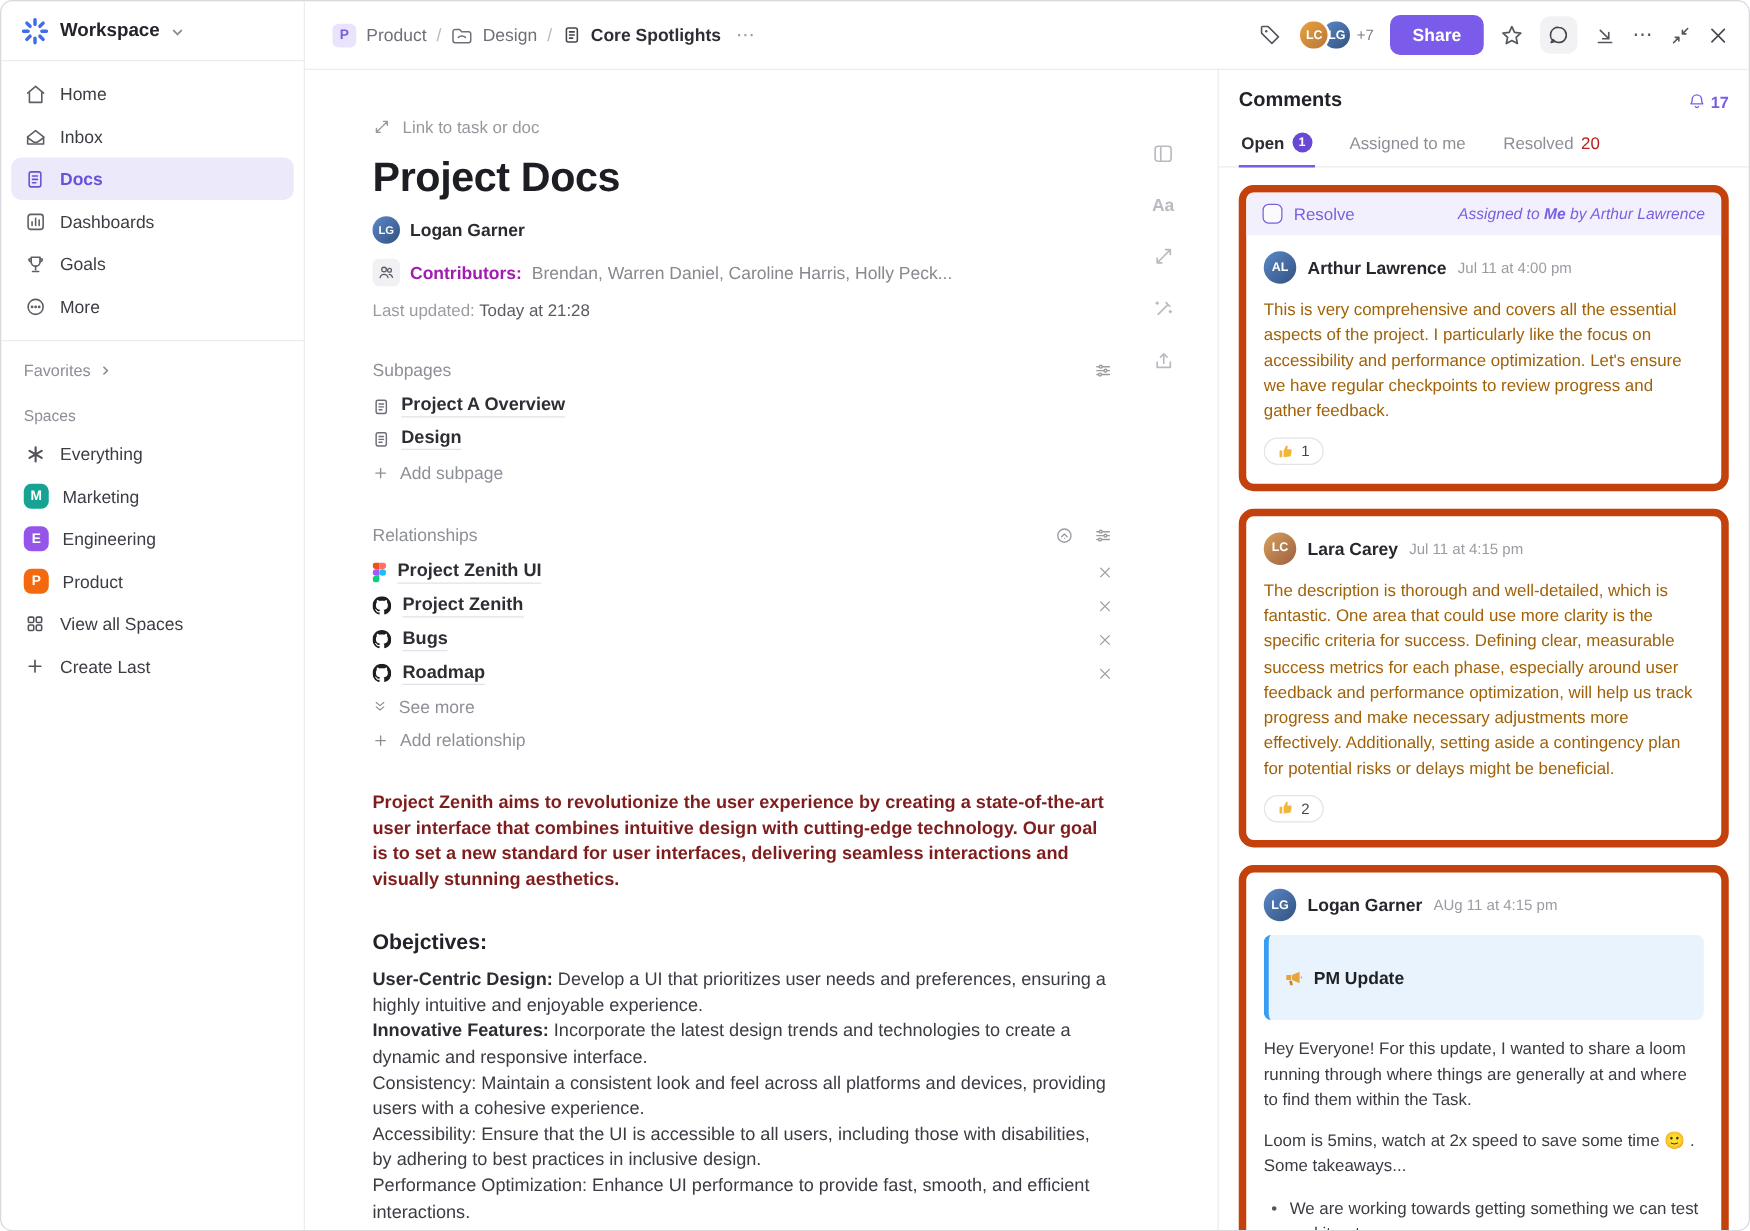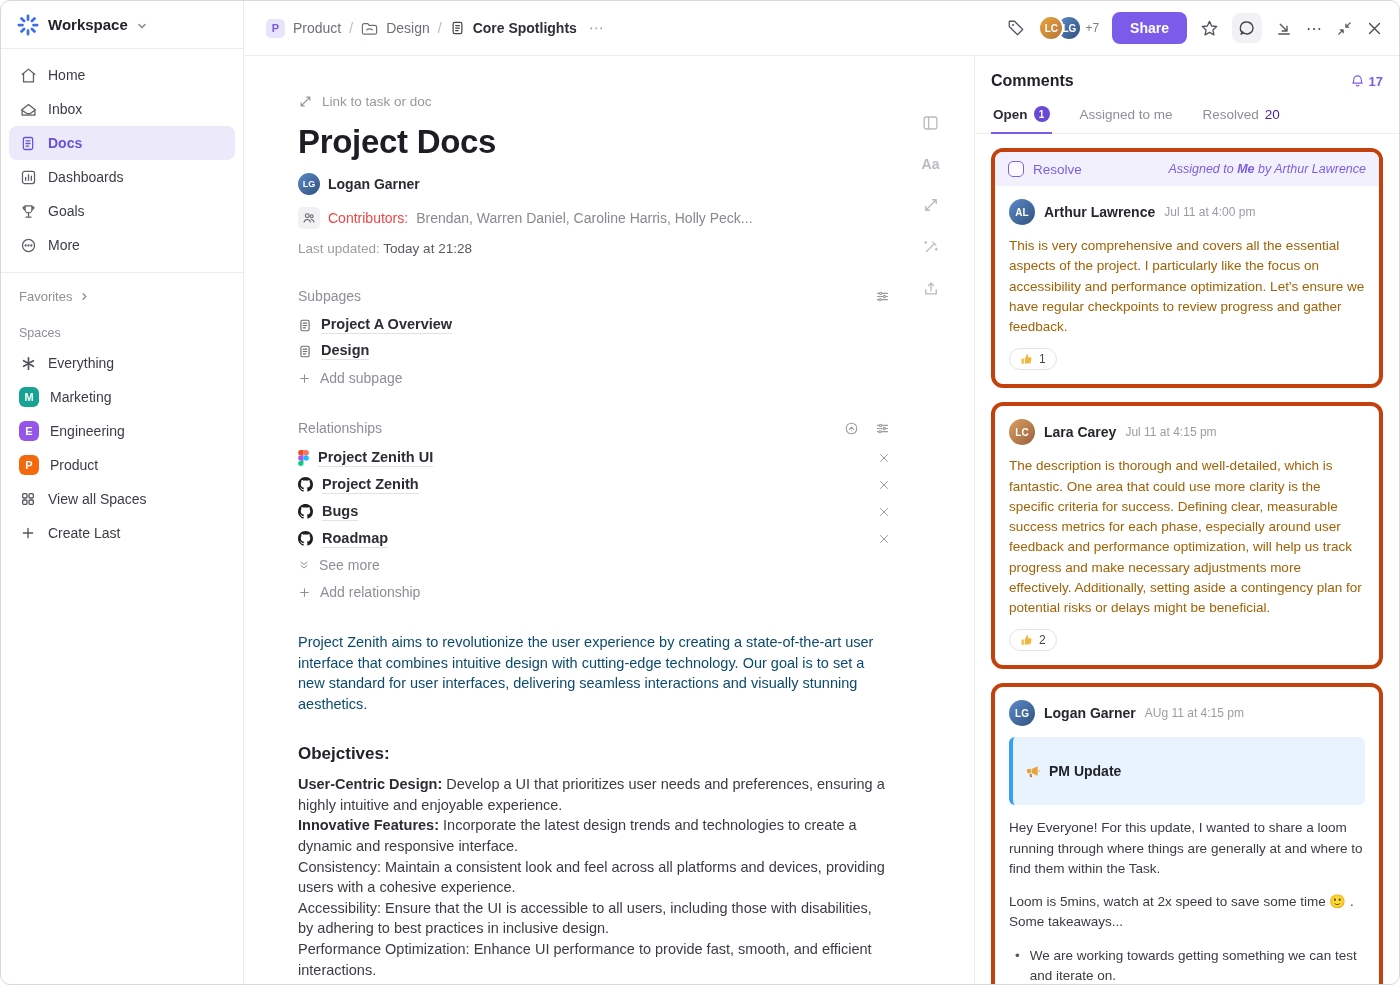--- a/index.html
+++ b/index.html
@@ -42,56 +42,56 @@
   
   .workrow { flex:1; display:flex; min-height:0; }
   .docarea { flex:1; position:relative; overflow:hidden; }
   .doc-content { margin:38px 0 0 54px; width:592px; }
   .link-hint { display:flex; align-items:center; gap:9px; font-size:13.5px; color:#96989f; }
   .doc-title { font-size:33px; font-weight:700; color:#1d1e23; letter-spacing:-0.3px; margin:14px 0 12px; }
   .owner-row { display:flex; align-items:center; gap:8px; font-size:14px; font-weight:700; color:#2a2b31; margin-bottom:12px; }
   .mini-avatar { width:22px; height:22px; border-radius:50%; background:linear-gradient(135deg,#5b89c9,#32527e); color:#fff; font-size:9px; font-weight:700; display:flex; align-items:center; justify-content:center; }
   .contrib-row { display:flex; align-items:center; gap:8px; font-size:14px; margin-bottom:12px; }
   .contrib-ic { width:22px; height:22px; border-radius:5px; background:#f1f1f3; display:flex; align-items:center; justify-content:center; color:#5c5f67; }
-  .contrib-label { font-weight:400; color:#ef4444; }
+  .contrib-label { font-weight:700; color:#a21caf; }
   .contrib-names { color:#87898f; }
   .updated-row { font-size:13.5px; color:#9a9ca2; margin-bottom:26px; }
   .updated-val { color:#595b62; }
   .section { border-top:0; margin-bottom:22px; }
   .section-head { display:flex; align-items:center; font-size:14px; color:#8d8f96; padding:6px 0 8px; }
   .section-tools { margin-left:auto; display:flex; gap:16px; color:#9a9ca2; }
   .sub-item { display:flex; align-items:center; gap:9px; padding:4px 0; font-size:14.5px; font-weight:600; color:#2c2e34; }
   .sub-item .txt { border-bottom:1px solid #e2e2e6; padding-bottom:1px; cursor:pointer; }
   .add-row { display:flex; align-items:center; gap:9px; font-size:14px; color:#8d8f96; padding:6px 0; cursor:pointer; }
   .rel-item { display:flex; align-items:center; gap:9px; padding:4.5px 0; font-size:14.5px; font-weight:600; color:#2c2e34; }
   .rel-item .txt { border-bottom:1px solid #e2e2e6; padding-bottom:1px; cursor:pointer; }
   .rel-x { margin-left:auto; color:#9a9ca2; cursor:pointer; display:flex; }
   .see-more { display:flex; align-items:center; gap:9px; font-size:14px; color:#8d8f96; padding:5px 0; cursor:pointer; }
-  .body-p { font-size:14.5px; line-height:1.42; color:#0c4a6e; margin:26px 0 0; }
+  .body-p { font-size:14.5px; line-height:1.42; color:#7f1d1d; margin:26px 0 0;font-weight:bold; }
   .h2 { font-size:17px; font-weight:700; color:#222329; margin:30px 0 10px; }
   .obj-line { font-size:14.5px; line-height:1.42; color:#3a3c43; }
   .obj-line b { color:#2b2d33; }
 
   
   .side-tools { position:absolute; right:34px; top:58px; display:flex; flex-direction:column; gap:24px; color:#b9bbc2; align-items:center; }
   .side-tools .t { cursor:pointer; display:flex; }
   .aa { font-size:14px; font-weight:600; color:#b9bbc2; }
 
   
   .comments { width:425px; flex:0 0 425px; border-left:1px solid #ececef; display:flex; flex-direction:column; min-height:0; }
   .cm-head { display:flex; align-items:center; padding:16px 16px 10px; }
   .cm-title { font-size:16px; font-weight:700; color:#212228; }
   .cm-bell { margin-left:auto; display:flex; align-items:center; gap:4px; color:#7b5cea; font-size:13px; font-weight:600; }
   .cm-tabs { display:flex; gap:26px; padding:0 16px; border-bottom:1px solid #ececef; }
   .cm-tab { font-size:13.5px; color:#8d8f96; padding:6px 2px 10px; display:flex; align-items:center; gap:6px; cursor:pointer; }
   .cm-tab.active { color:#2b2d33; font-weight:600; border-bottom:2px solid #7b5cea; margin-bottom:-1px; }
   .tab-badge { width:16px; height:16px; border-radius:50%; background:#6948d6; color:#fff; font-size:10px; font-weight:700; display:flex; align-items:center; justify-content:center; }
-  .tab-count { color:#4c1d95; }
+  .tab-count { color:#b91c1c; }
   .cm-list { flex:1; overflow:hidden; padding:14px 16px; }
-  .card { border:4px solid #c2410c; border-radius:12px; margin-bottom:14px; background:#fff; overflow:hidden; }
+  .card { border:6px solid #c2410c; border-radius:12px; margin-bottom:14px; background:#fff; overflow:hidden; }
   .resolve-strip { background:#f3f0fd; display:flex; align-items:center; padding:9px 13px; }
   .resolve-cb { width:16px; height:16px; border:1.6px solid #7b5fe0; border-radius:5px; background:#fbfaff; cursor:pointer; }
   .resolve-label { color:#7b5fe0; font-size:13.5px; margin-left:9px; cursor:pointer; }
   .assigned { margin-left:auto; font-size:12.5px; color:#7b5fe0;font-style:italic; }
   .assigned b { font-weight:700; }
   .card-body { padding:13px 14px 14px; }
   .cm-author-row { display:flex; align-items:center; gap:9px; margin-bottom:11px; }
   .cm-avatar { width:26px; height:26px; border-radius:50%; color:#fff; font-size:10px; font-weight:700; display:flex; align-items:center; justify-content:center; }
   .av-blue { background:linear-gradient(135deg,#5b89c9,#32527e); }
   .av-warm { background:linear-gradient(135deg,#d9a05e,#9b5f3f); }

